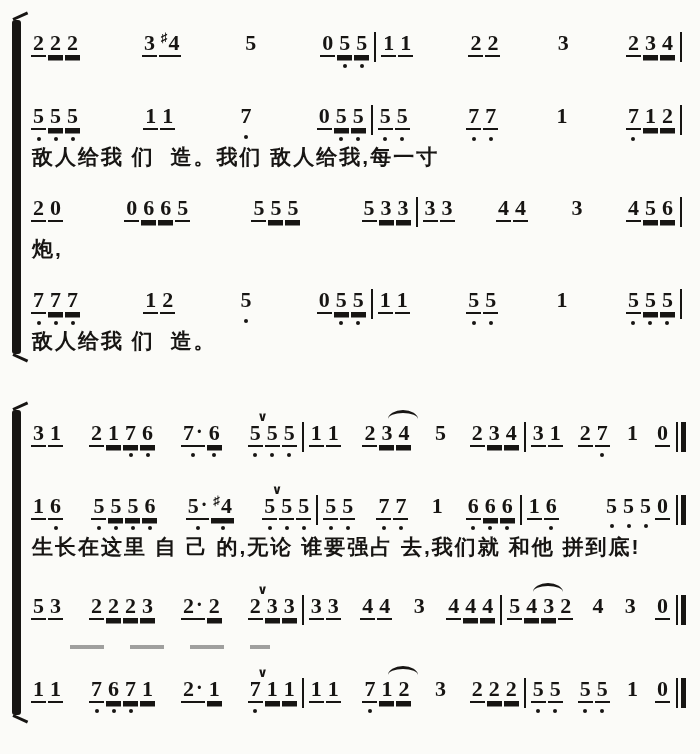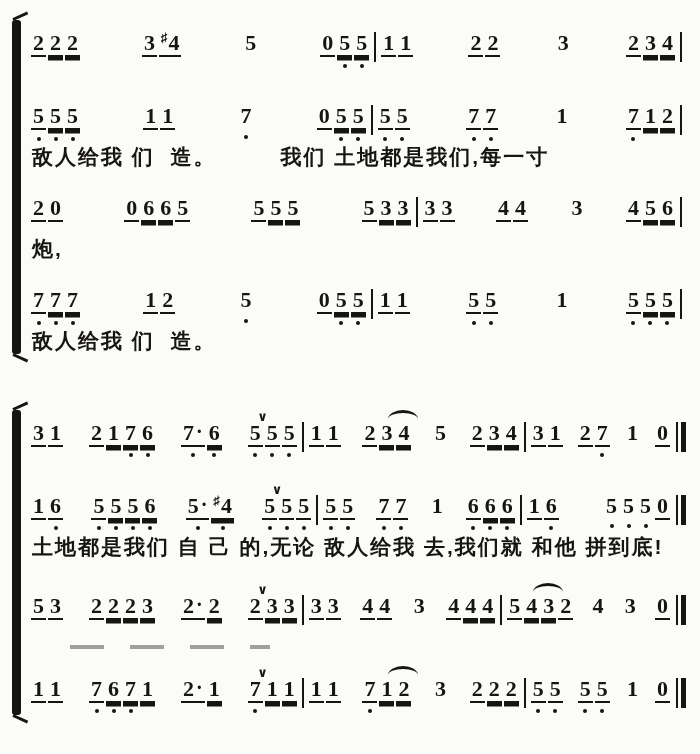--- a/index.html
+++ b/index.html
@@ -47,21 +47,21 @@
   .acc{font-size:13px;font-weight:bold;transform:translateY(-8px);margin-right:1px;}
   .aug{font-size:20px;font-weight:bold;margin-left:2px;transform:translateY(-2px);}
   .below{height:7px;margin-top:5px;display:flex;justify-content:center;align-items:center;}
   .ldot{width:4px;height:4px;border-radius:50%;background:var(--ink);}
   .breath{position:absolute;top:-13px;right:-5px;font-size:13px;font-weight:bold;
           font-family:"DejaVu Sans",sans-serif;}
   .arc{position:absolute;top:-12px;left:58%;width:30px;height:9px;
        border-top:3px solid var(--ink);border-radius:50% 50% 0 0/100% 100% 0 0;}
 
   
-  .lyric{display:flex;column-gap:64px;padding-left:2px;
+  .lyric{display:flex;padding-left:2px;
          font-size:21px;font-weight:bold;letter-spacing:2px;line-height:1.2;
          font-family:"Liberation Sans",sans-serif;}
   .lseg{white-space:pre;}
 
   
   .sp-xs{margin-bottom:2px;}
   .sp-md{margin-bottom:16px;}
   .sp-lg{margin-bottom:24px;}
   .sp-xl{margin-bottom:34px;}
 
@@ -352,21 +352,21 @@
                     <span class="digit">2</span>
                   </span>
                   <span class="below"></span>
                 </span>
               </span>
             </span>
             <span class="bar"></span>
           </div>
           <div class="lyric sp-md">
             <span class="lseg">敌人给我 们  造。</span>
-            <span class="lseg">我们 土地都是我们,每一寸</span>
+            <span class="lseg">我们 敌人给我,每一寸</span>
           </div>
           <div class="mline sp-xs">
             <span class="measure" style="flex-grow: 12;">
               <span class="grp">
                 <span class="note">
                   <span class="nbox u1">
                     <span class="digit">2</span>
                   </span>
                   <span class="below"></span>
                 </span>
@@ -1100,21 +1100,21 @@
                   <span class="below"></span>
                 </span>
               </span>
             </span>
             <span class="bar-final">
               <i></i>
               <i></i>
             </span>
           </div>
           <div class="lyric sp-lg">
-            <span class="lseg">土地都是我们 自 己 的,无论 敌人给我 去,我们就 和他 拼到底!</span>
+            <span class="lseg">生长在这里 自 己 的,无论 谁要强占 去,我们就 和他 拼到底!</span>
           </div>
           <div class="mline sp-xl">
             <span class="measure" style="flex-grow: 11;">
               <span class="grp">
                 <span class="note">
                   <span class="nbox u1">
                     <span class="digit">5</span>
                   </span>
                   <span class="below"></span>
                 </span>

